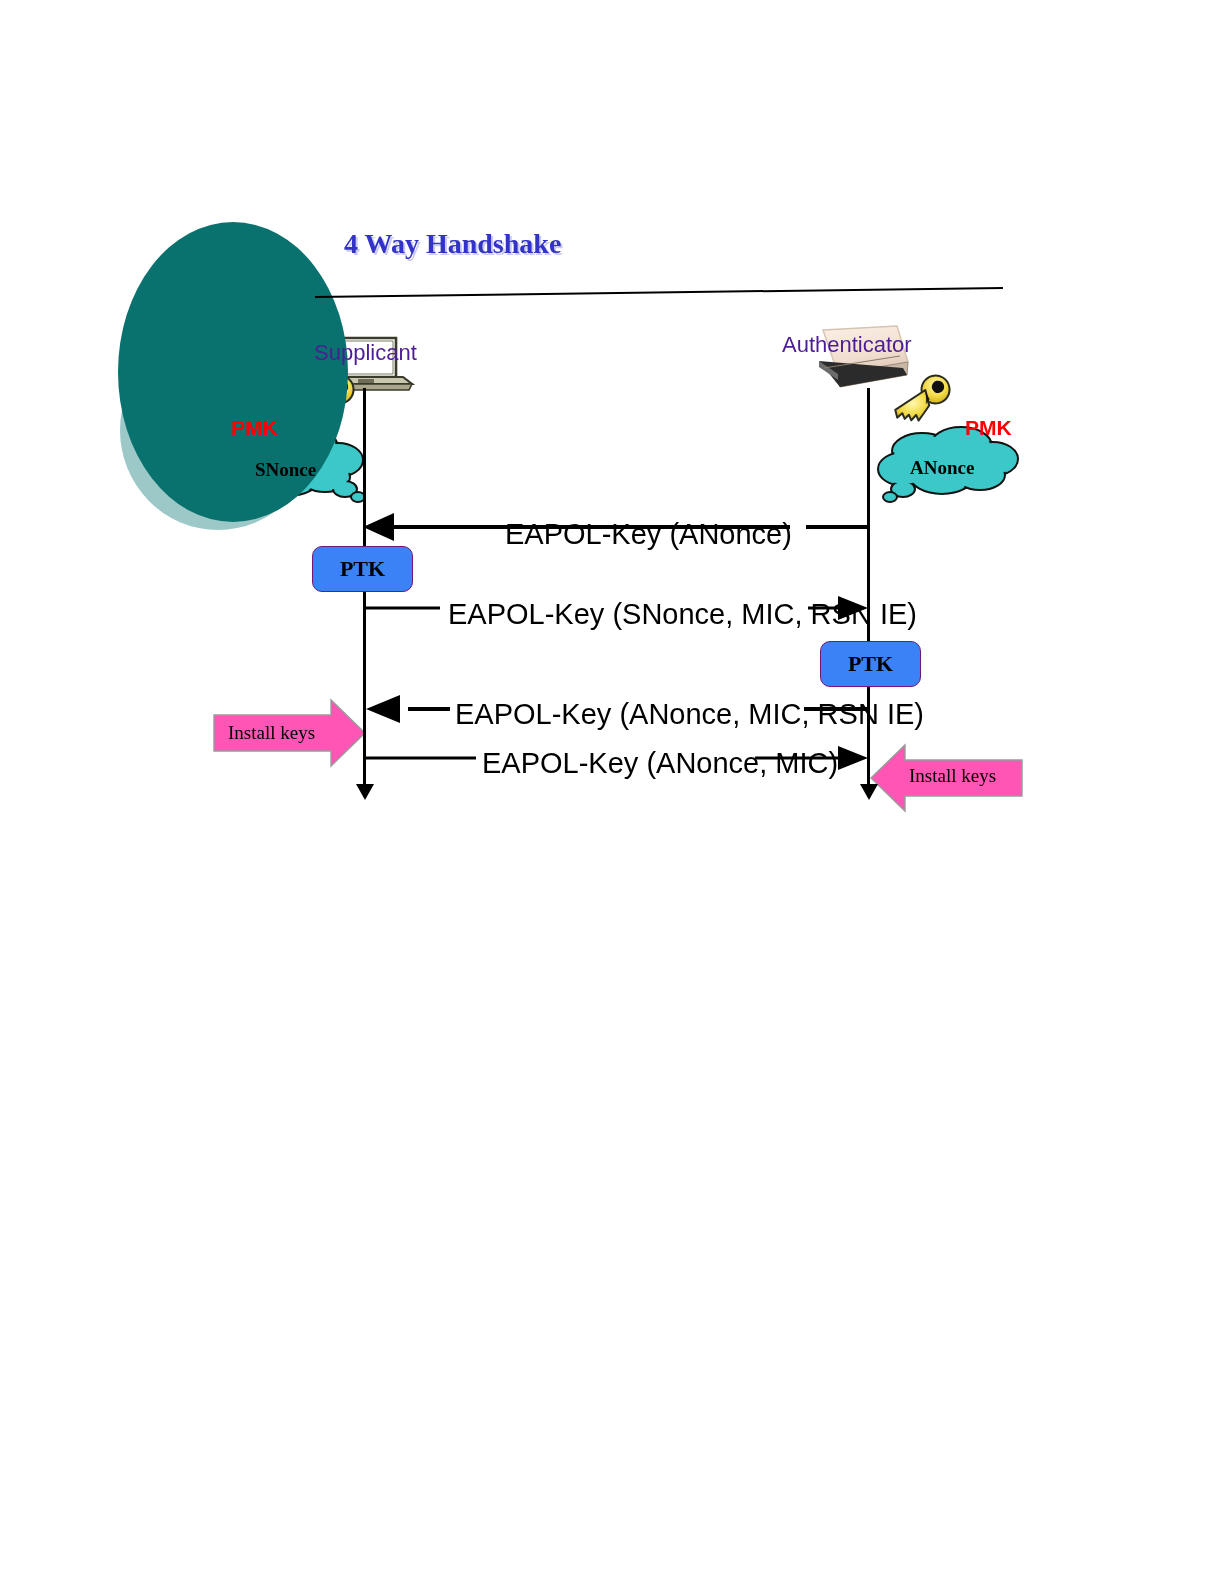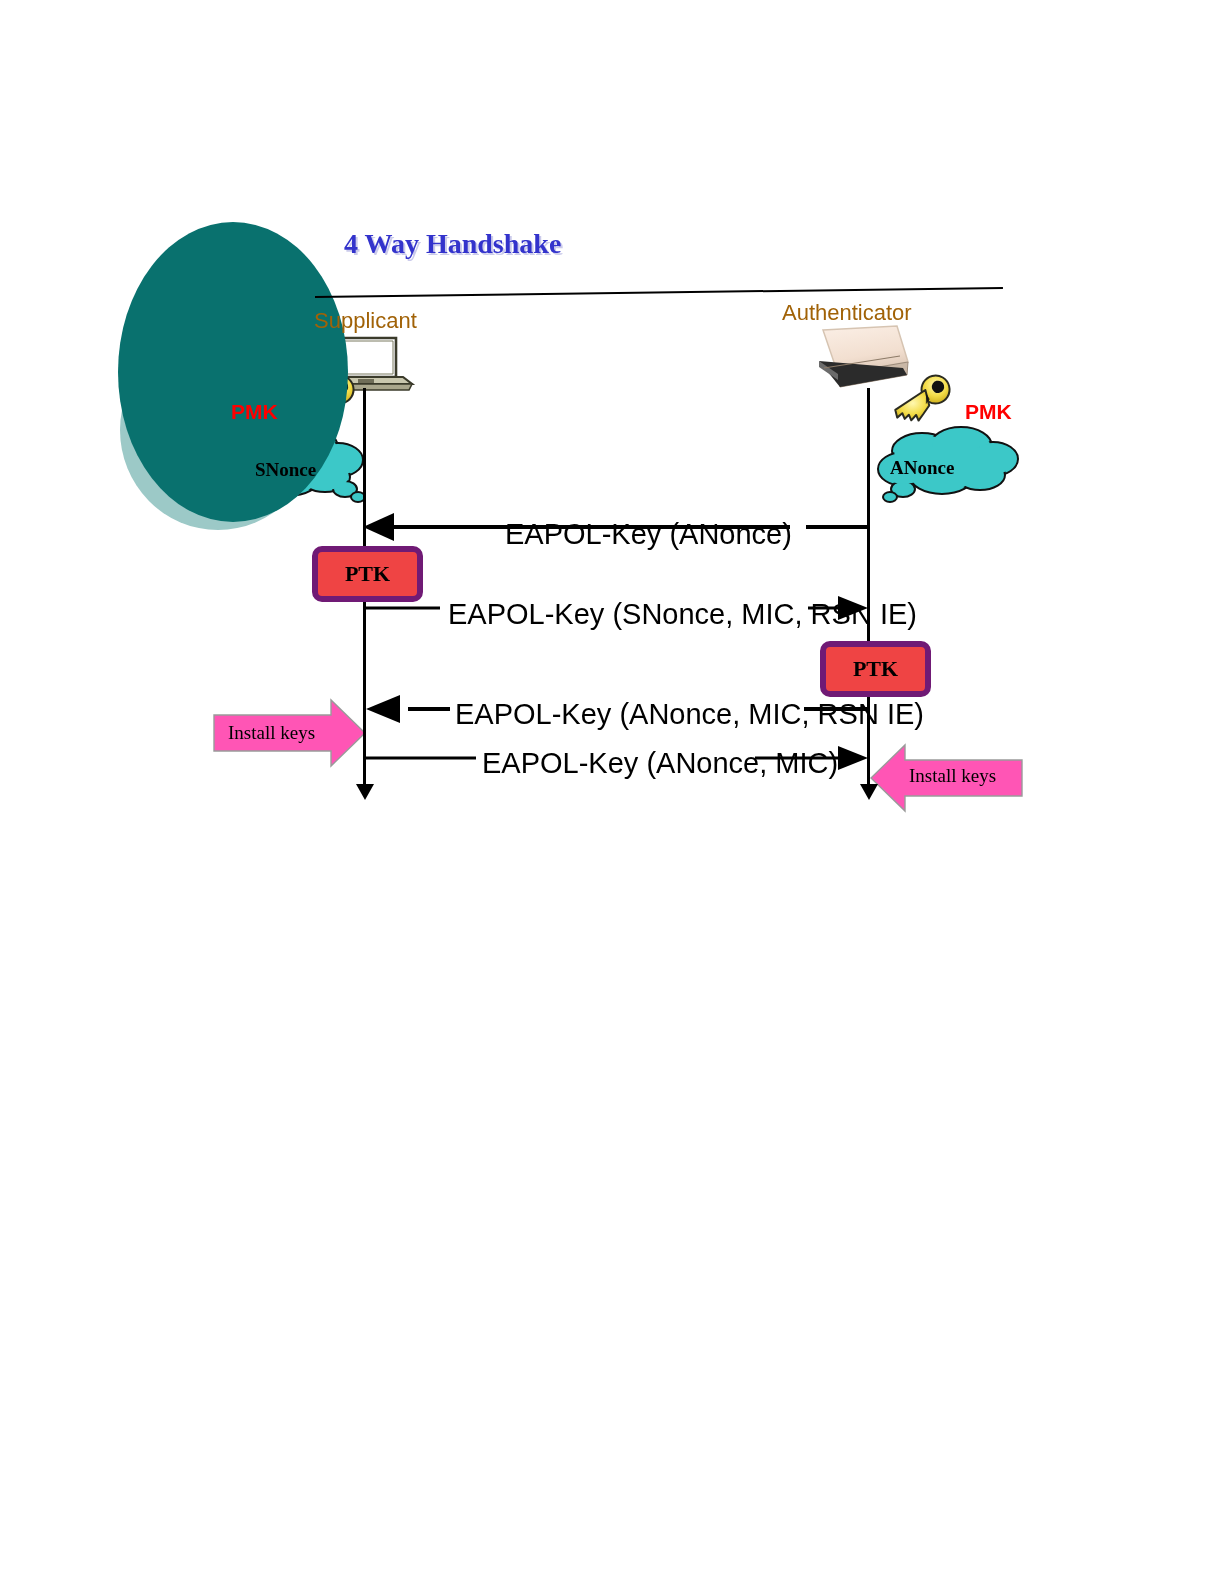--- a/index.html
+++ b/index.html
@@ -58,23 +58,24 @@
     background: #000;
     transform: rotate(-0.75deg);
     transform-origin: left center;
     z-index: 6;
   }
 
   
   .role-label {
     font-family: "Liberation Sans", sans-serif;
     font-size: 22px;
-    color: #a16207;
+    color: #4c1d95;
     white-space: nowrap;
     z-index: 12;
+    margin-top: 32px;
   }
   .role-supplicant { left: 314px; top: 308px; }
   .role-authenticator { left: 782px; top: 300px; }
 
   
   .lifeline {
     width: 3px;
     background: #000;
     z-index: 5;
   }
@@ -91,40 +92,41 @@
   .cap-right { left: 860px; top: 784px; }
 
   
   .pmk {
     font-family: "Liberation Sans", sans-serif;
     font-weight: bold;
     font-size: 21px;
     color: #FF0000;
     z-index: 14;
     white-space: nowrap;
+    margin-top: 16px;
   }
   .pmk-left  { left: 231px; top: 400px; }
   .pmk-right { left: 965px; top: 400px; }
 
   
   .cloud-text {
     font-family: "Liberation Serif", serif;
     font-weight: bold;
     font-size: 19px;
     color: #000;
     z-index: 16;
     white-space: nowrap;
   }
   .cloud-text-s { left: 255px; top: 459px; text-align: center; }
-  .cloud-text-a { left: 890px; top: 457px; }
+  .cloud-text-a { left: 910px; top: 457px; }
 
   
   .ptk-box {
-    background: #ef4444;
-    border: 6px solid #701a75;
+    background: #3b82f6;
+    border: 1px solid #701a75;
     border-radius: 10px;
     display: flex;
     align-items: center;
     justify-content: center;
     font-family: "Liberation Serif", serif;
     font-weight: bold;
     font-size: 22px;
     color: #000;
     z-index: 18;
   }

